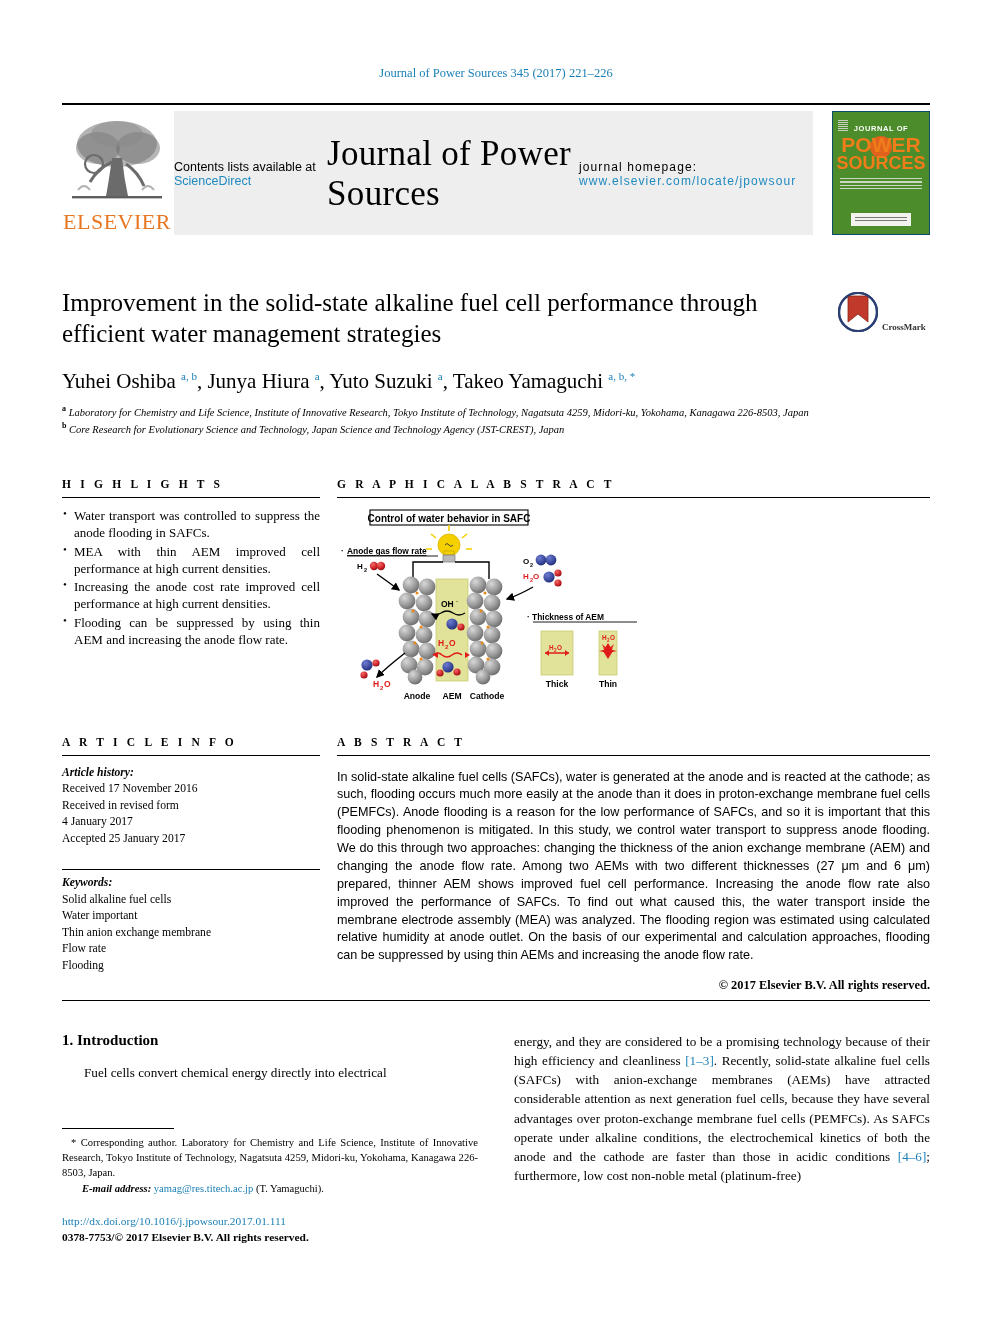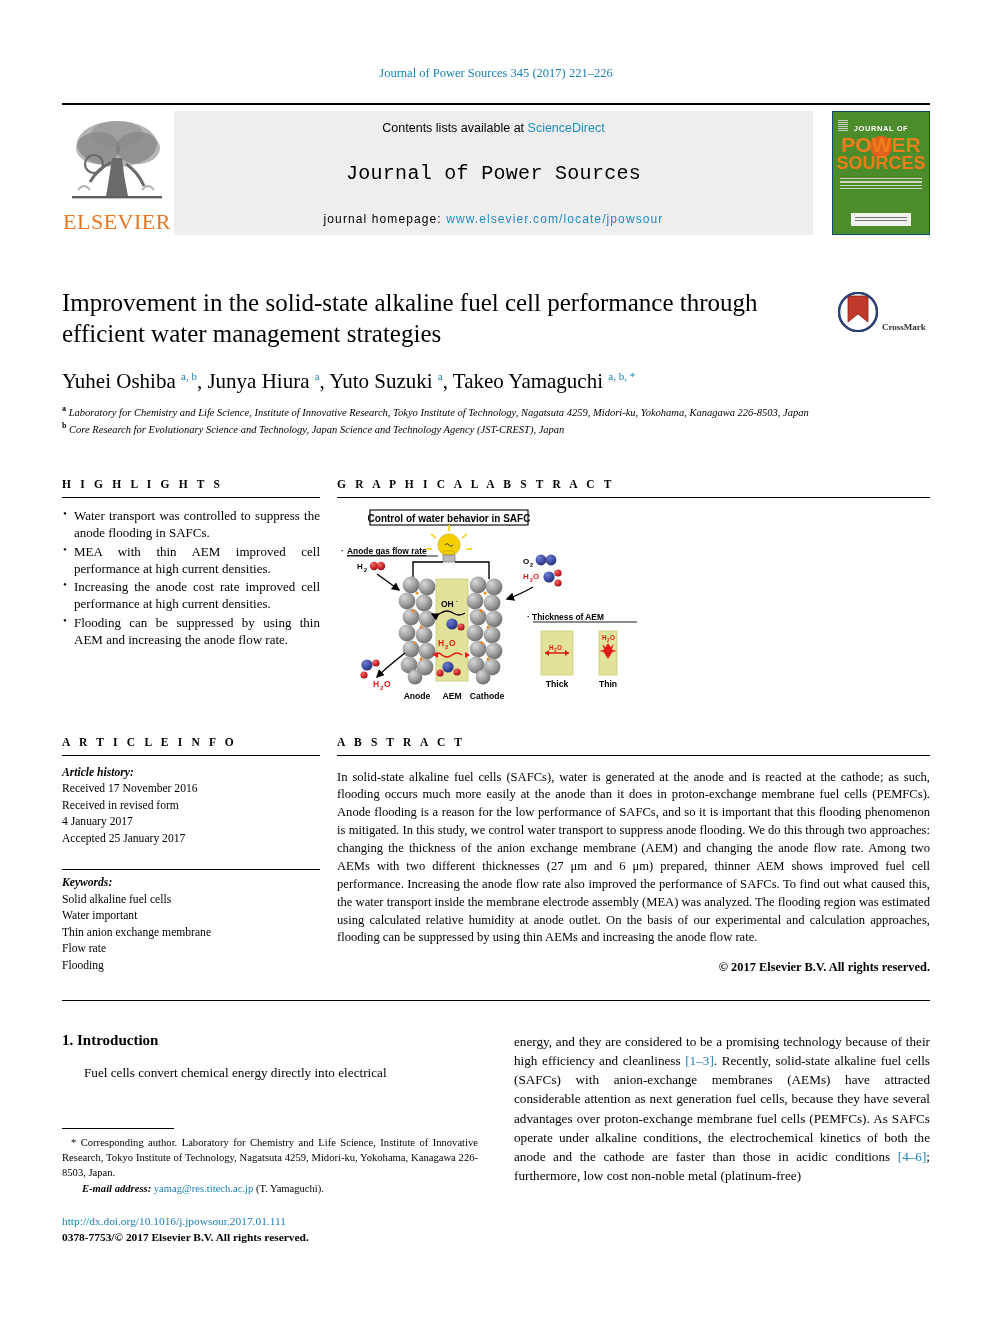--- a/index.html
+++ b/index.html
@@ -61,35 +61,34 @@
     font-size: 22px;
     letter-spacing: 0.5px;
     color: #e87722;
     line-height: 1;
     margin-top: 1px;
   }
   .masthead-center {
     flex: 1 1 auto;
     background: #eeeeee;
     display: flex;
-    flex-direction: column;
     justify-content: space-between;
     align-items: center;
     padding: 10px 0 9px 0;
     margin-left: 2px;
   }
   .contents-line {
     font-family: "Liberation Sans", sans-serif;
     font-size: 12.5px;
     color: #000;
   }
   .contents-line .sd-link { color: #1f8ac0; }
   .journal-name {
-    font-family: Liberation Mono, monospace;
-    font-size: 20px;
+    font-family: Liberation Serif, serif;
+    font-size: 35px;
     letter-spacing: 0.3px;
     color: #000;
   }
   .homepage-line {
     font-family: "Liberation Sans", sans-serif;
     font-size: 12px;
     letter-spacing: 1.1px;
     color: #000;
   }
   .homepage-line .hp-url { color: #1f8ac0; }
@@ -253,21 +252,21 @@
   .info-body {
     font-family: "Liberation Serif", serif;
     font-size: 11.6px;
     line-height: 1.42;
   }
   .info-body .ital { font-style: italic; font-weight: bold; }
   .kw-block { margin-top: 22px; }
   .kw-rule { border: 0; border-top: 1.4px solid #000; margin: 0 0 5px 0; }
 
   .abstract-text {
-    font-family: Liberation Serif, serif;
+    font-family: Liberation Sans, sans-serif;
     font-size: 12.6px;
     line-height: 1.42;
     text-align: justify;
   }
   .copyright-line {
     text-align: right;
     font-family: "Liberation Serif", serif;
     font-size: 12.4px;
     font-weight: bold;
     margin-top: 3px;

